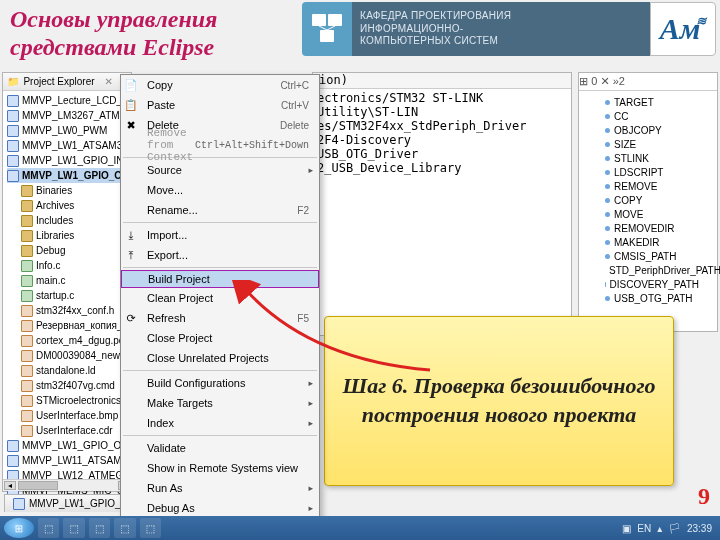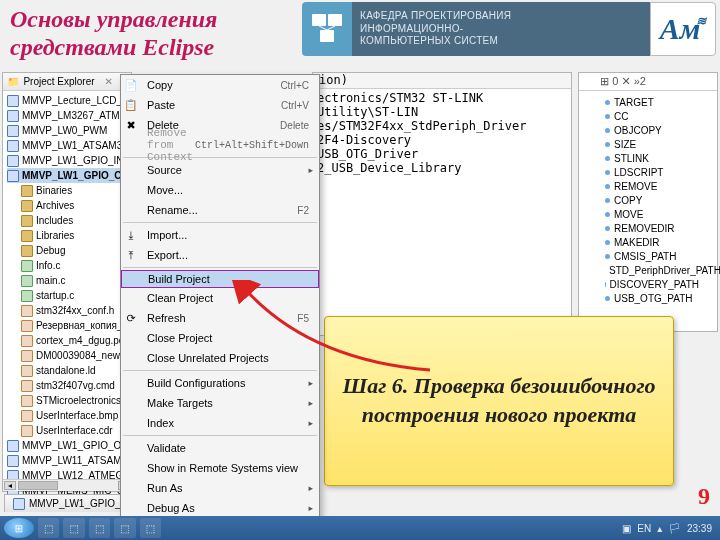--- a/index.html
+++ b/index.html
@@ -121,21 +121,21 @@
   }
   
   .outline {
     top: 72px; left: 578px;
     width: 140px; height: 260px;
   }
   .outline-tool {
     height: 18px;
     border-bottom:1px solid #ccc;
     display:flex; align-items:center; gap:6px;
-    padding-left:21px;
+    padding-left:0;
     color:#555;
   }
   .outline-list { padding: 4px 18px; font-size:10px; }
   .outline-list .oi { display:flex; align-items:center; height:14px; padding-left:8px; gap:4px; }
   .outline-list .bullet { width:5px; height:5px; background:#6ea5de; border-radius:50%; }
   
   .ctxmenu {
     position:absolute;
     top: 74px; left: 120px;
     width: 200px;

